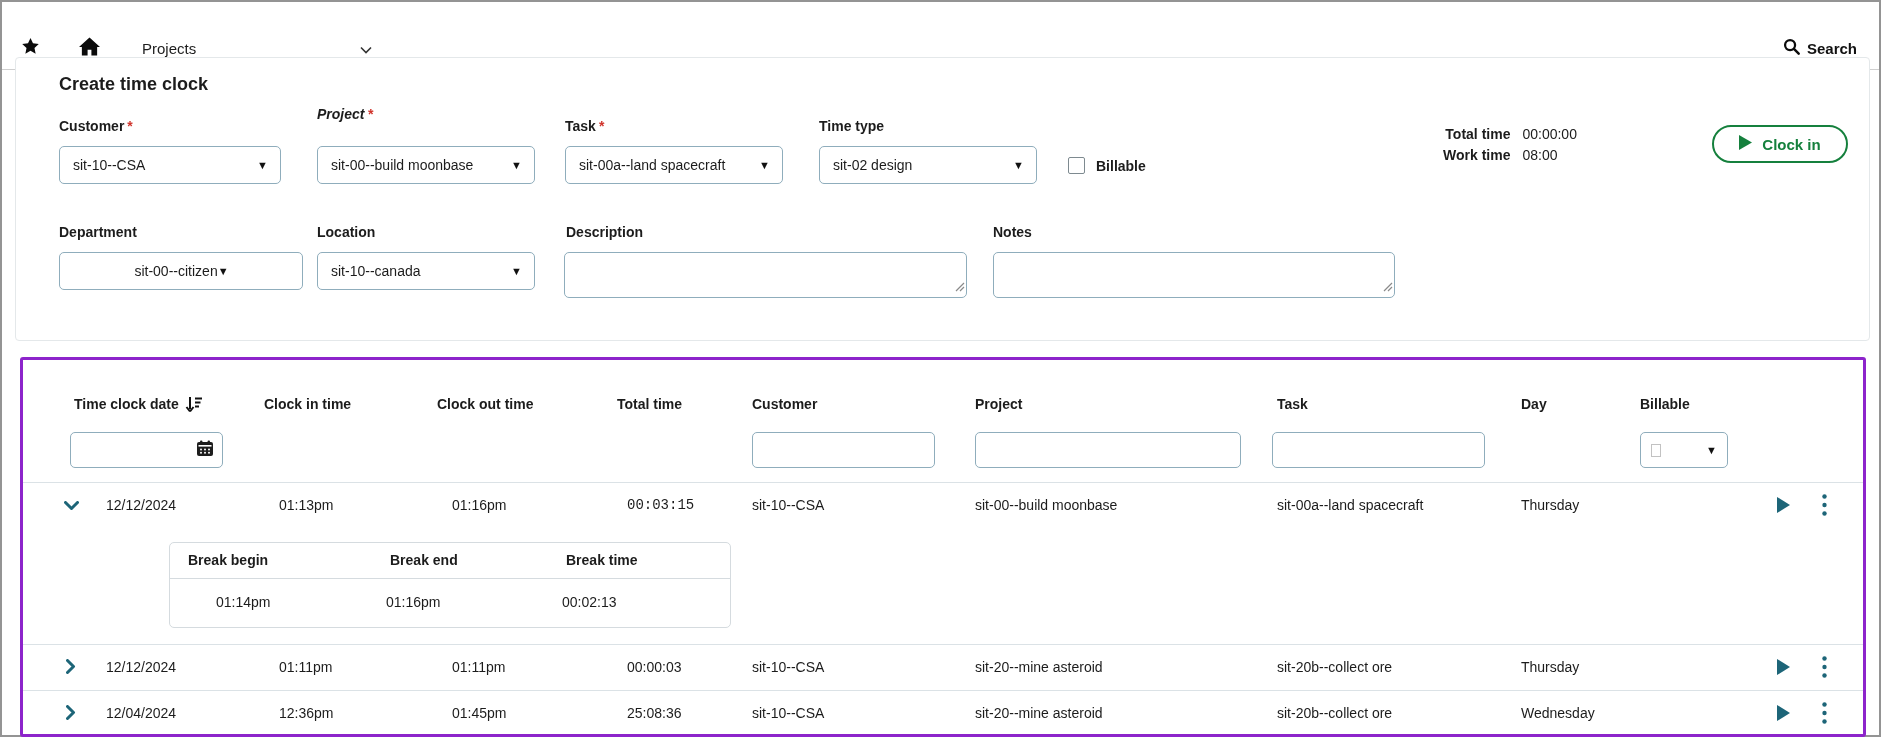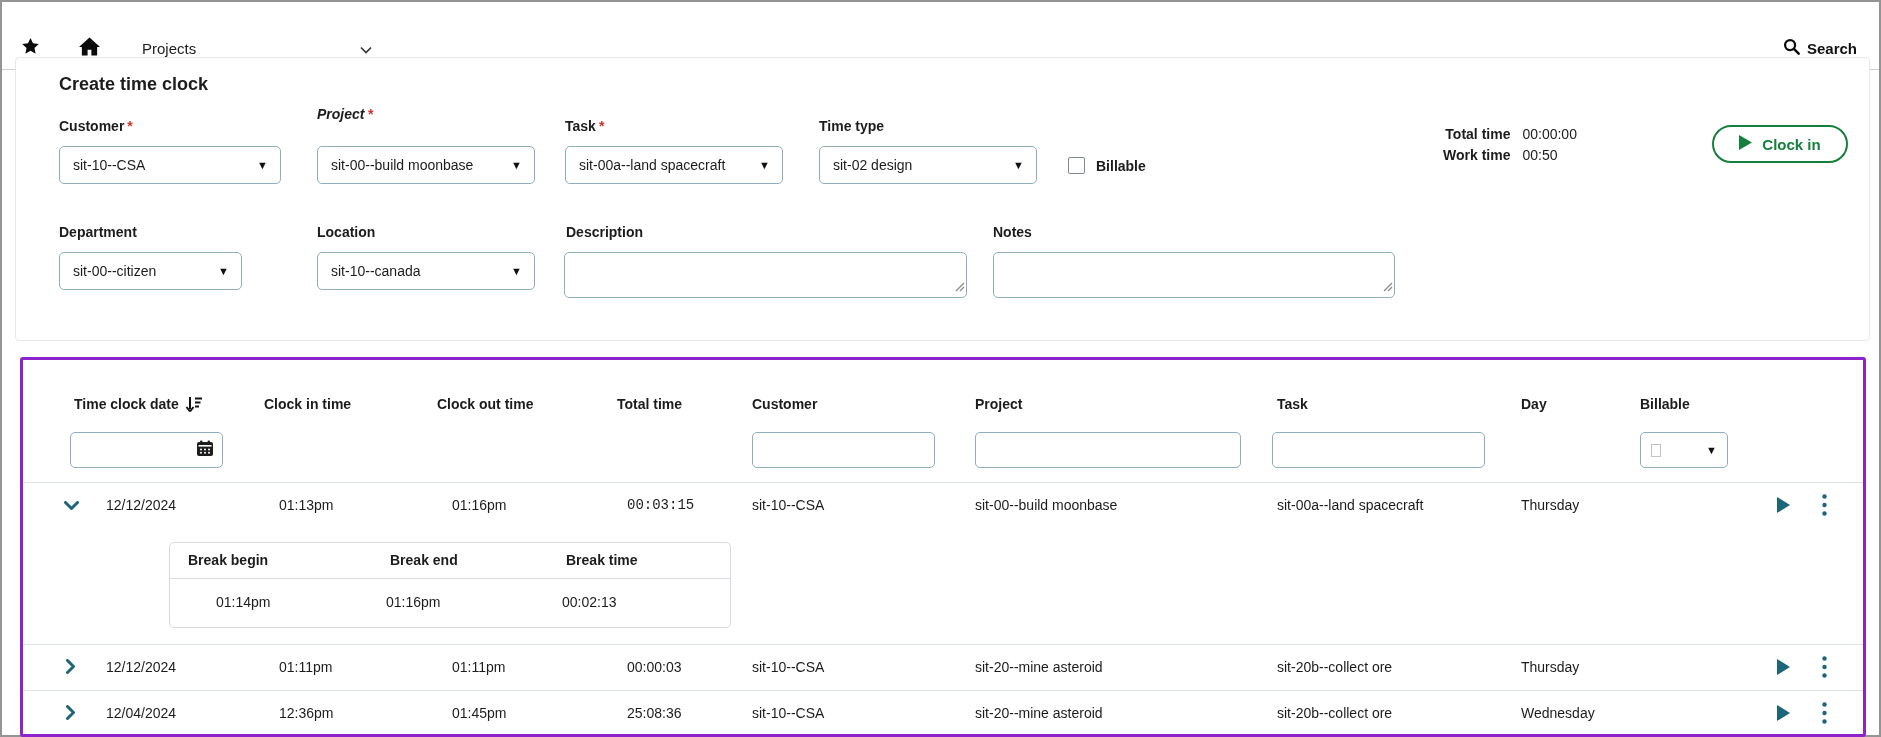--- a/index.html
+++ b/index.html
@@ -113,38 +113,38 @@
         <span class="caret">▼</span>
     </div>
 
     <span class="chk" style="left:1052px; top:99px;"></span>
     <span class="chk-label" style="left:1080px; top:100px;">Billable</span>
 
     <div class="totals">
       <span class="t-lbl">Total time</span>
       <span>00:00:00</span>
       <span class="t-lbl">Work time</span>
-      <span>00:50</span>
+      <span>08:00</span>
     </div>
 
     <button class="clockin-btn">
       <span>
         <svg width="13" height="15" viewBox="0 0 13 15">
             <path d="M0 0l13 7.5L0 15z" fill="#15803d"></path>
           </svg>
       </span>
       <span>Clock in</span>
     </button>
 
     <div class="f-label" style="left:43px; top:166px;">Department</div>
     <div class="f-label" style="left:301px; top:166px;">Location</div>
     <div class="f-label" style="left:550px; top:166px;">Description</div>
     <div class="f-label" style="left:977px; top:166px;">Notes</div>
 
-    <div class="sel" style="left:43px; top:194px; width:183px;">
+    <div class="sel" style="left:43px; top:194px; width:244px;justify-content:center;">
       <span>sit-00--citizen</span>
         <span class="caret">▼</span>
     </div>
     <div class="sel" style="left:301px; top:194px; width:218px;">
       <span>sit-10--canada</span>
         <span class="caret">▼</span>
     </div>
 
     <div class="ta-wrap" style="left:548px; top:194px; width:403px;">
       <textarea aria-label="Description" style=""></textarea>

